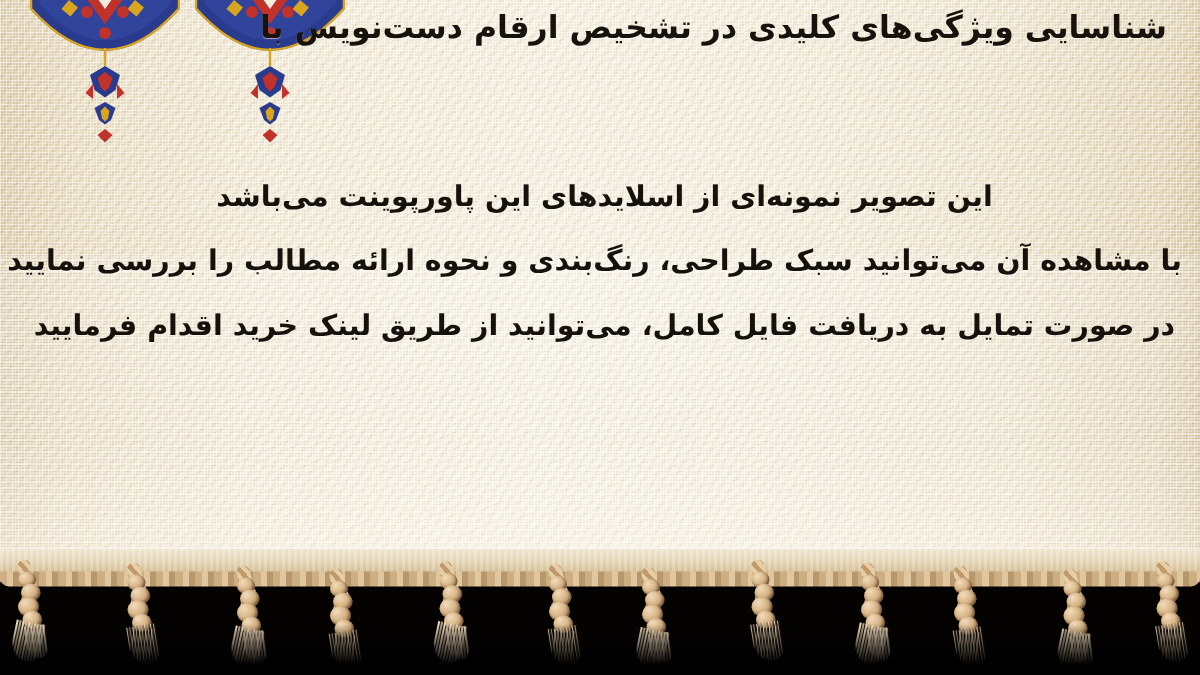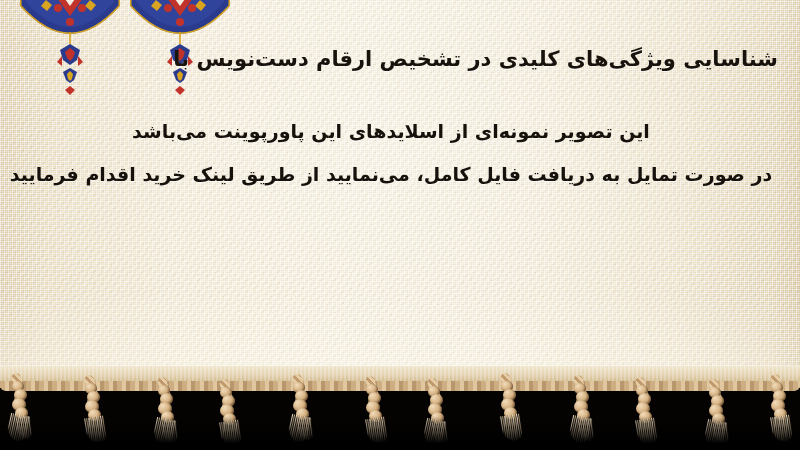--- a/index.html
+++ b/index.html
@@ -68,35 +68,34 @@
     width:100%;height:100%;
   }
 
   
   .title-block{
     position:absolute;
     right:22px;top:4px;
     width:548px;
     text-align:center;
     direction:rtl;
-    margin-top:41px;
   }
   .title-line{
     font-size:21px;
     line-height:29px;
     font-weight:700;
     color:#18120c;
     letter-spacing:0px;
     text-shadow:0 1px 0 rgba(255,255,255,.45);
     white-space:nowrap;
   }
 
   .body-block{
     position:absolute;
-    right:24px;top:110px;
+    right:12px;top:110px;
     width:770px;
     text-align:center;
     direction:rtl;
   }
   .body-line{
     font-size:19px;
     line-height:43px;
     font-weight:700;
     color:#16110b;
     text-shadow:0 1px 0 rgba(255,255,255,.40);
@@ -263,21 +262,22 @@
       <line x1="52" y1="88" x2="52" y2="100" stroke="#d9a520" stroke-width="1.6"></line>
     </svg>
   </div>
 
   <div class="title-block">
     <div class="title-line">شناسایی ویژگی‌های کلیدی در تشخیص ارقام دست‌نویس با</div>
   </div>
 
   <div class="body-block">
     <div class="body-line">این تصویر نمونه‌ای از اسلایدهای این پاورپوینت می‌باشد</div>
-    <div class="body-line">در صورت تمایل به دریافت فایل کامل، می‌نمایید از طریق لینک خرید اقدام فرمایید</div>
+    <div class="body-line">با مشاهده آن می‌توانید سبک طراحی، رنگ‌بندی و نحوه ارائه مطالب را بررسی نمایید</div>
+    <div class="body-line">در صورت تمایل به دریافت فایل کامل، می‌توانید از طریق لینک خرید اقدام فرمایید</div>
   </div>
 
   <div class="fringe-zone">
     <div class="selvedge"></div>
     <div class="selvedge-edge"></div>
     <div id="tassels">
         <div class="tassel" style="left: 1px; top: 13px;">
           <div class="cord" style="left: 12px; top: -6px; width: 9px; height: 20px; transform: rotate(-14deg);"></div>
           <div class="cord" style="left: 14px; top: 8px; width: 9px; height: 18px; transform: rotate(10deg);"></div>
           <div class="knot" style="left: 11px; top: 2px; width: 12px; height: 11px;"></div>

